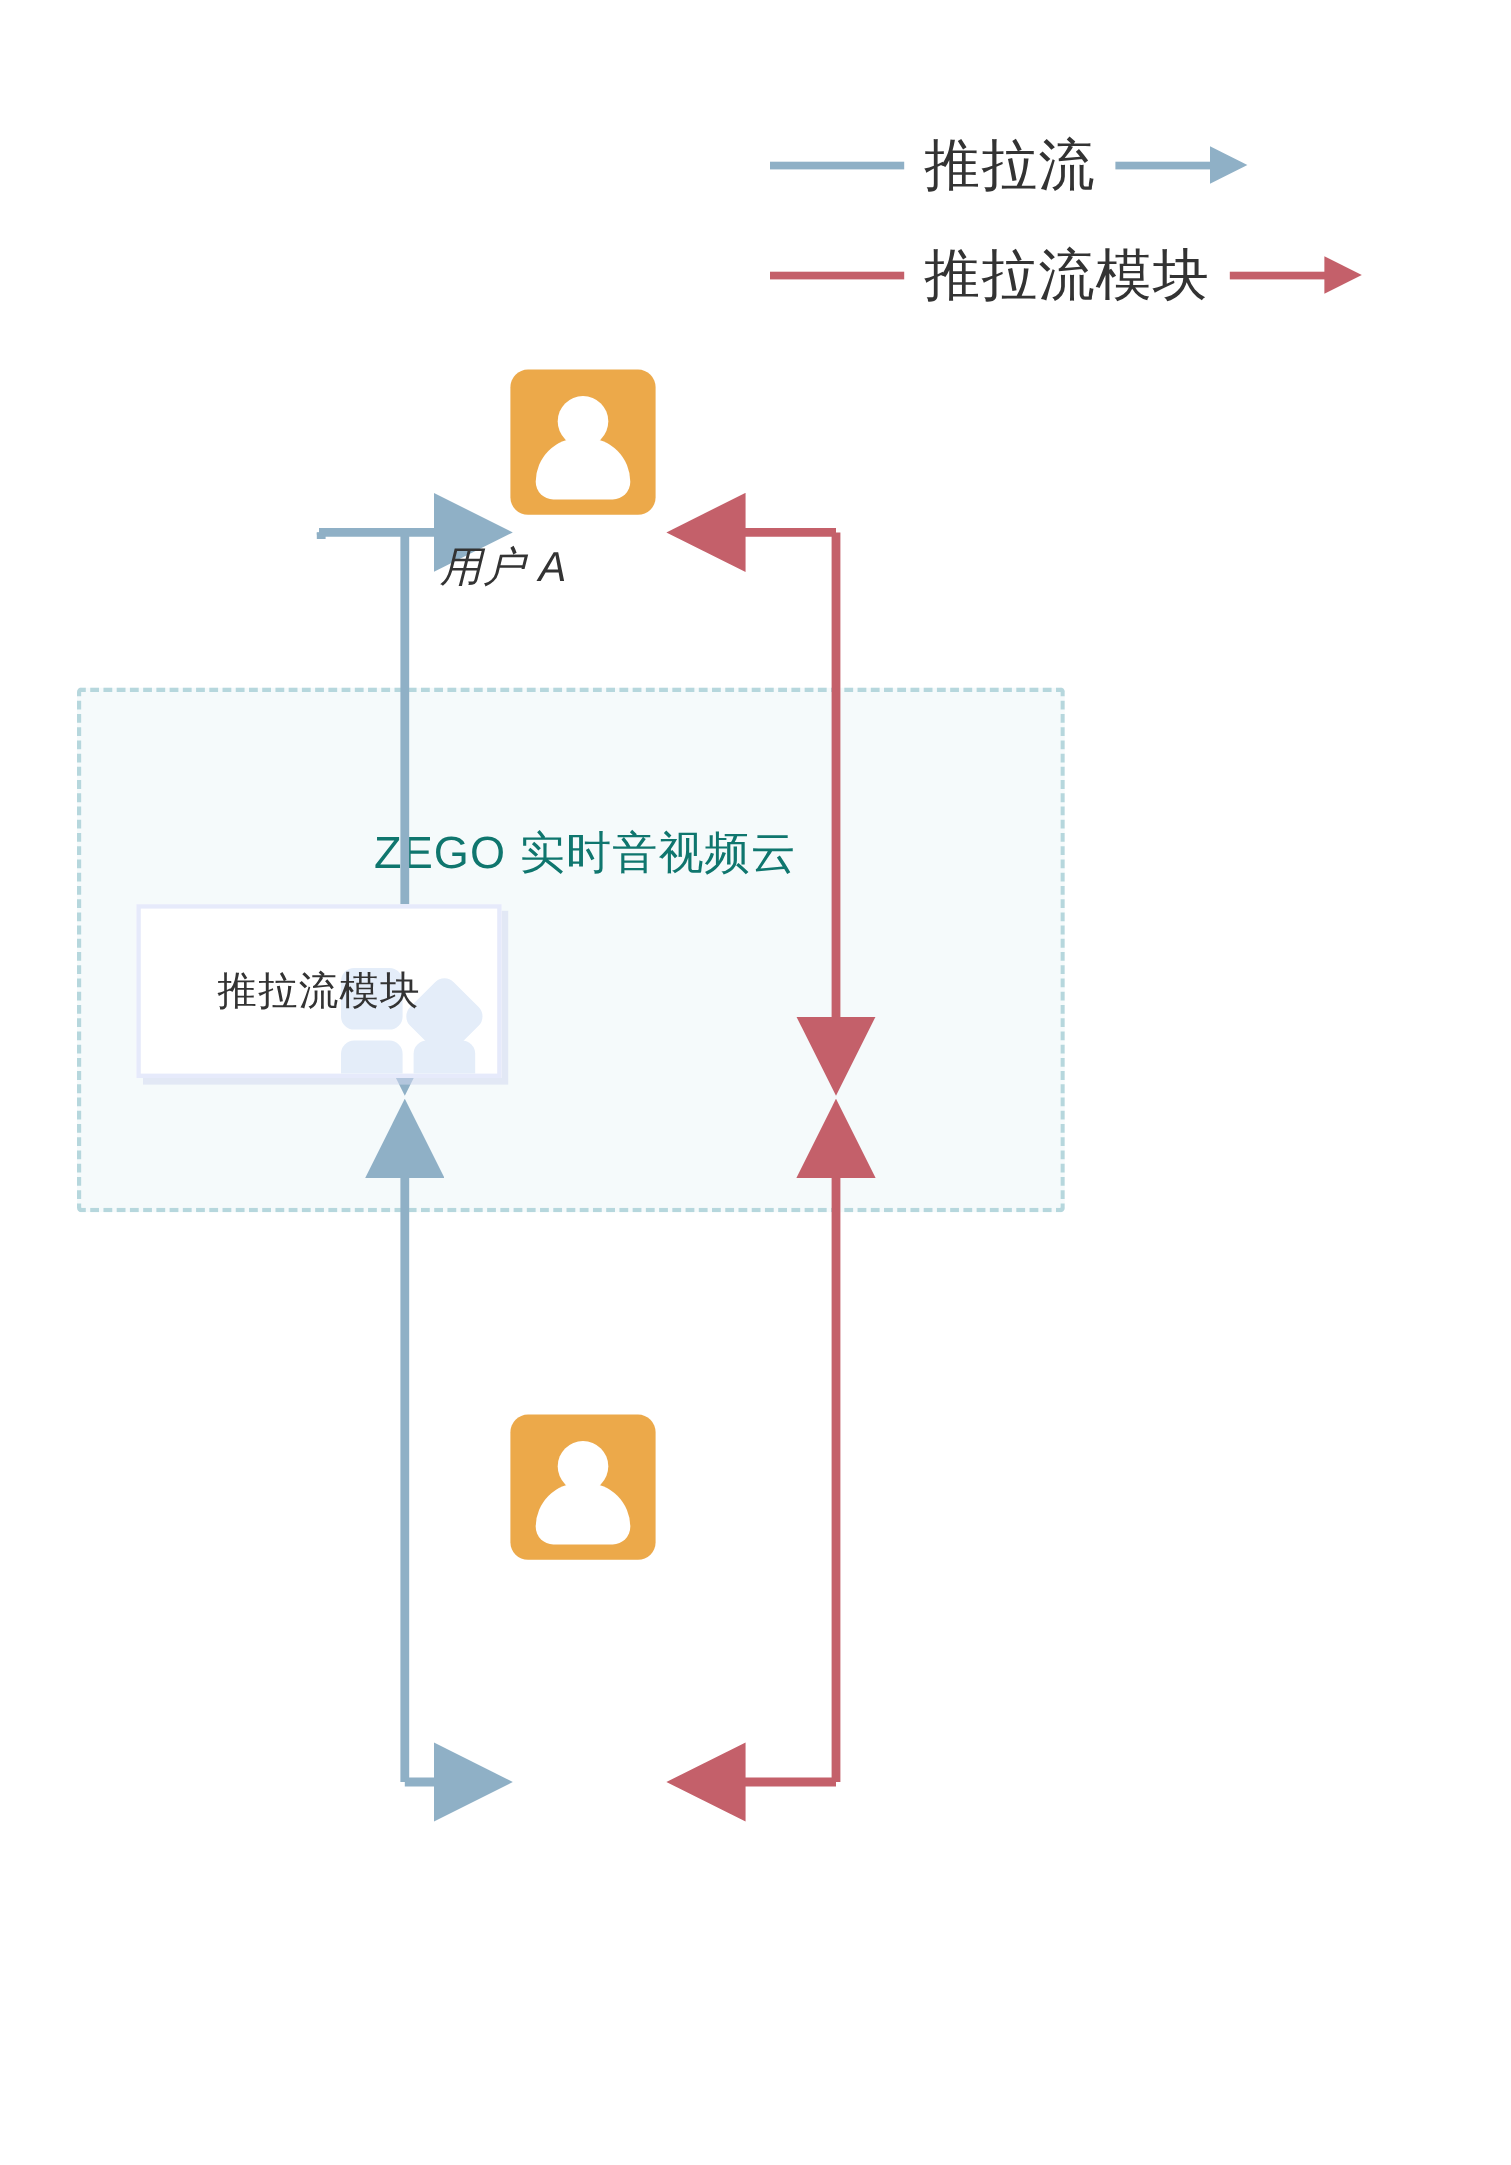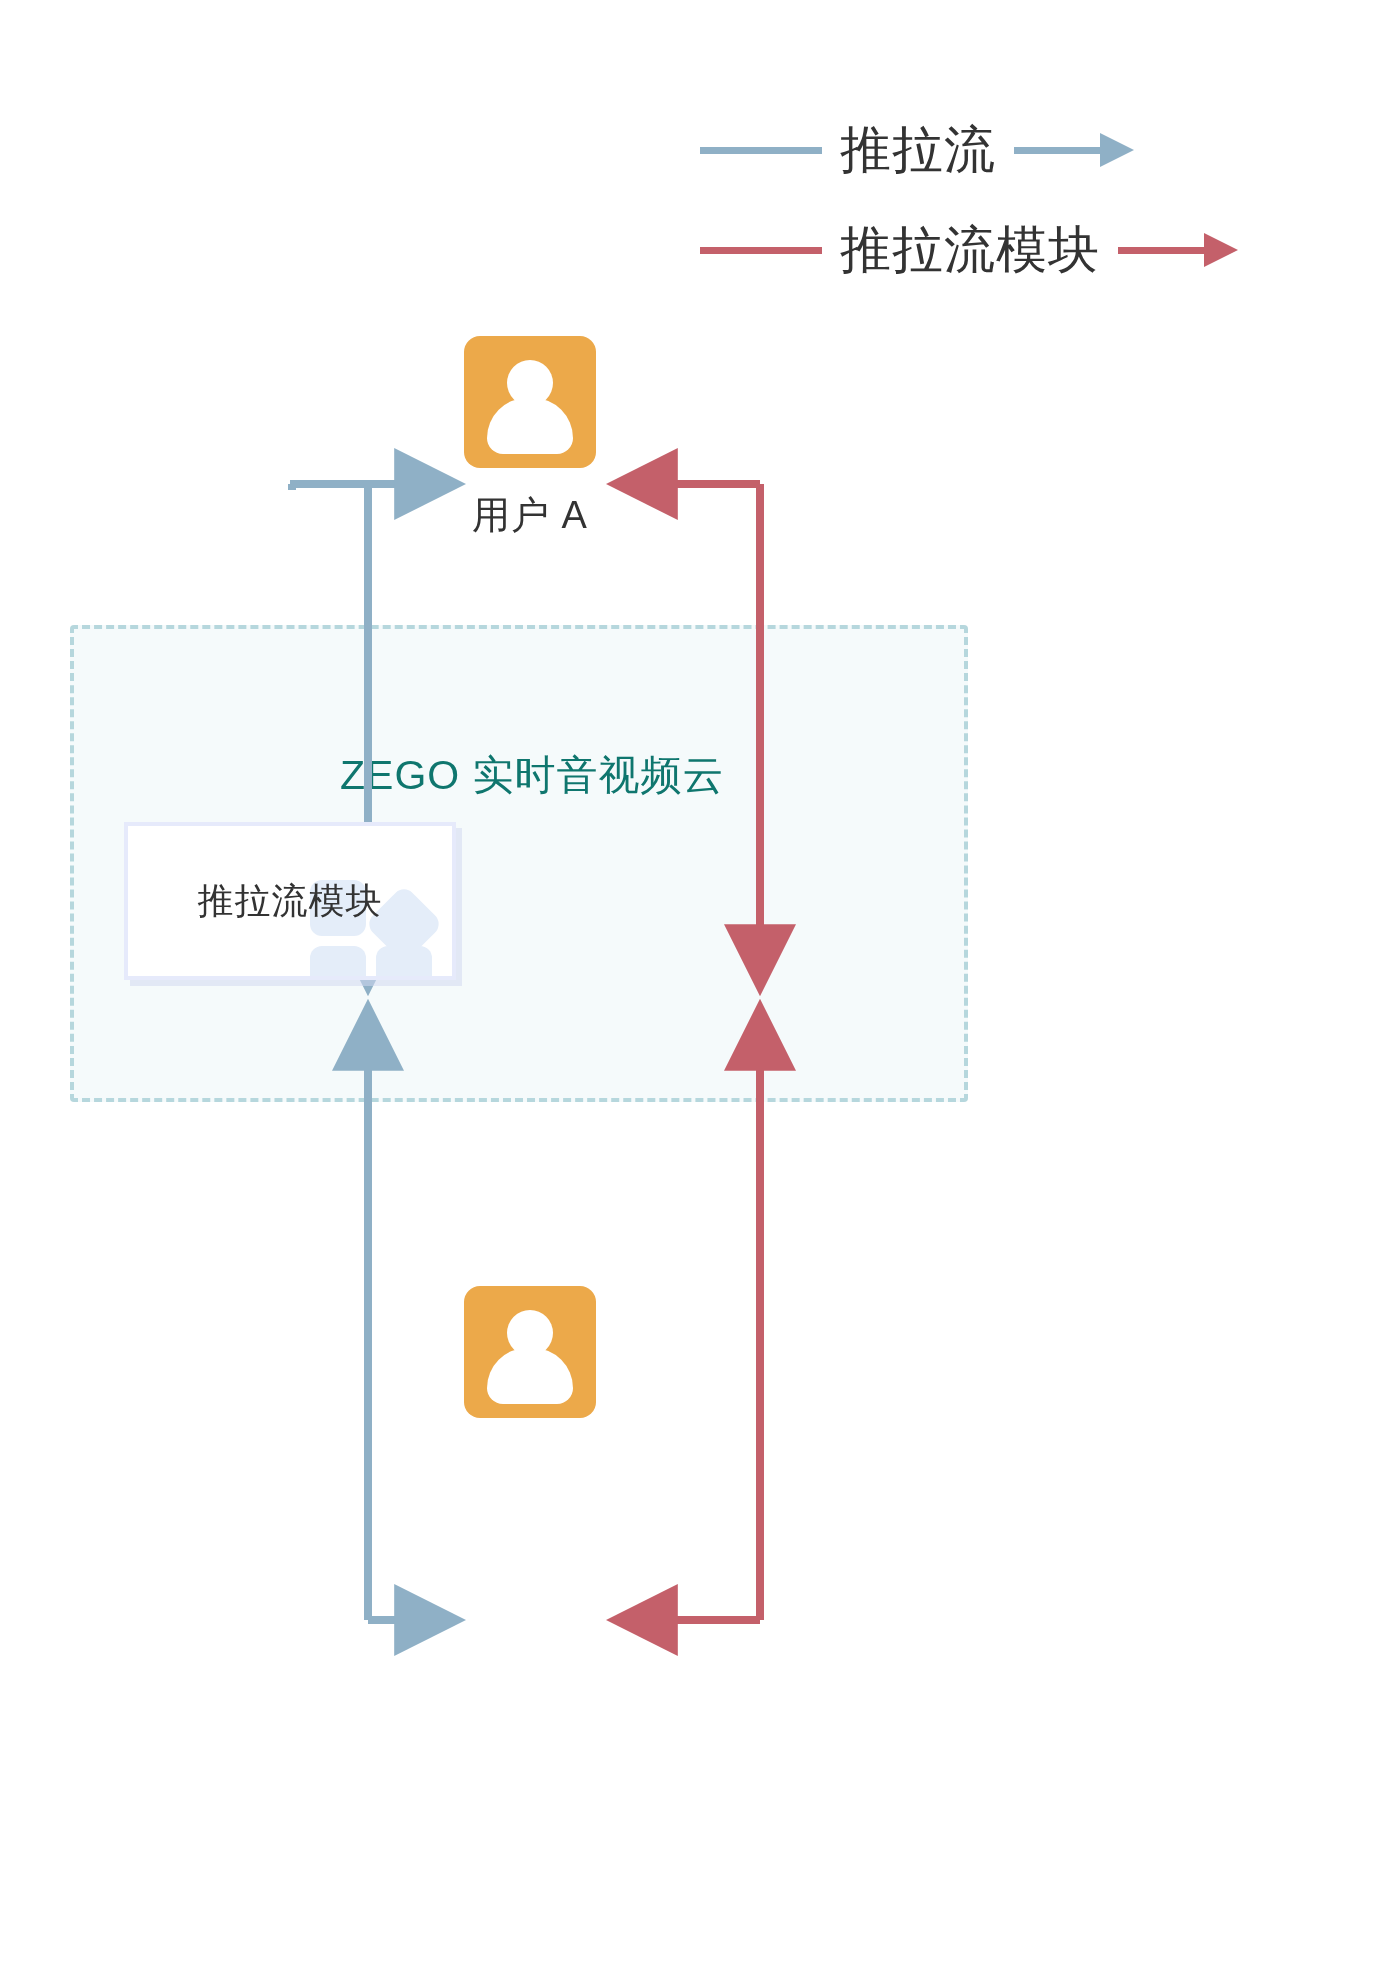--- a/index.html
+++ b/index.html
@@ -92,21 +92,21 @@
     transform: translateY(-50%);
     text-align: center;
     font-size: 36px;
     color: #333333;
     letter-spacing: 1px;
     z-index: 3;
   }
   .deco { position: absolute; right: -6px; bottom: -18px; width: 148px; height: 120px; z-index: 1; }
 
   
-  .avatar-group { position: absolute; width: 260px; text-align: center; }
+  .avatar-group { position: absolute; width: 260px; text-align: left; font-style: italic; }
   #user-a { left: 400px; top: 336px; }
   #user-b { left: 400px; top: 1286px; }
   .avatar-box {
     width: 132px; height: 132px;
     margin: 0 auto;
     background: #eca94a;
     border-radius: 16px;
     position: relative;
   }
   .avatar-head {

